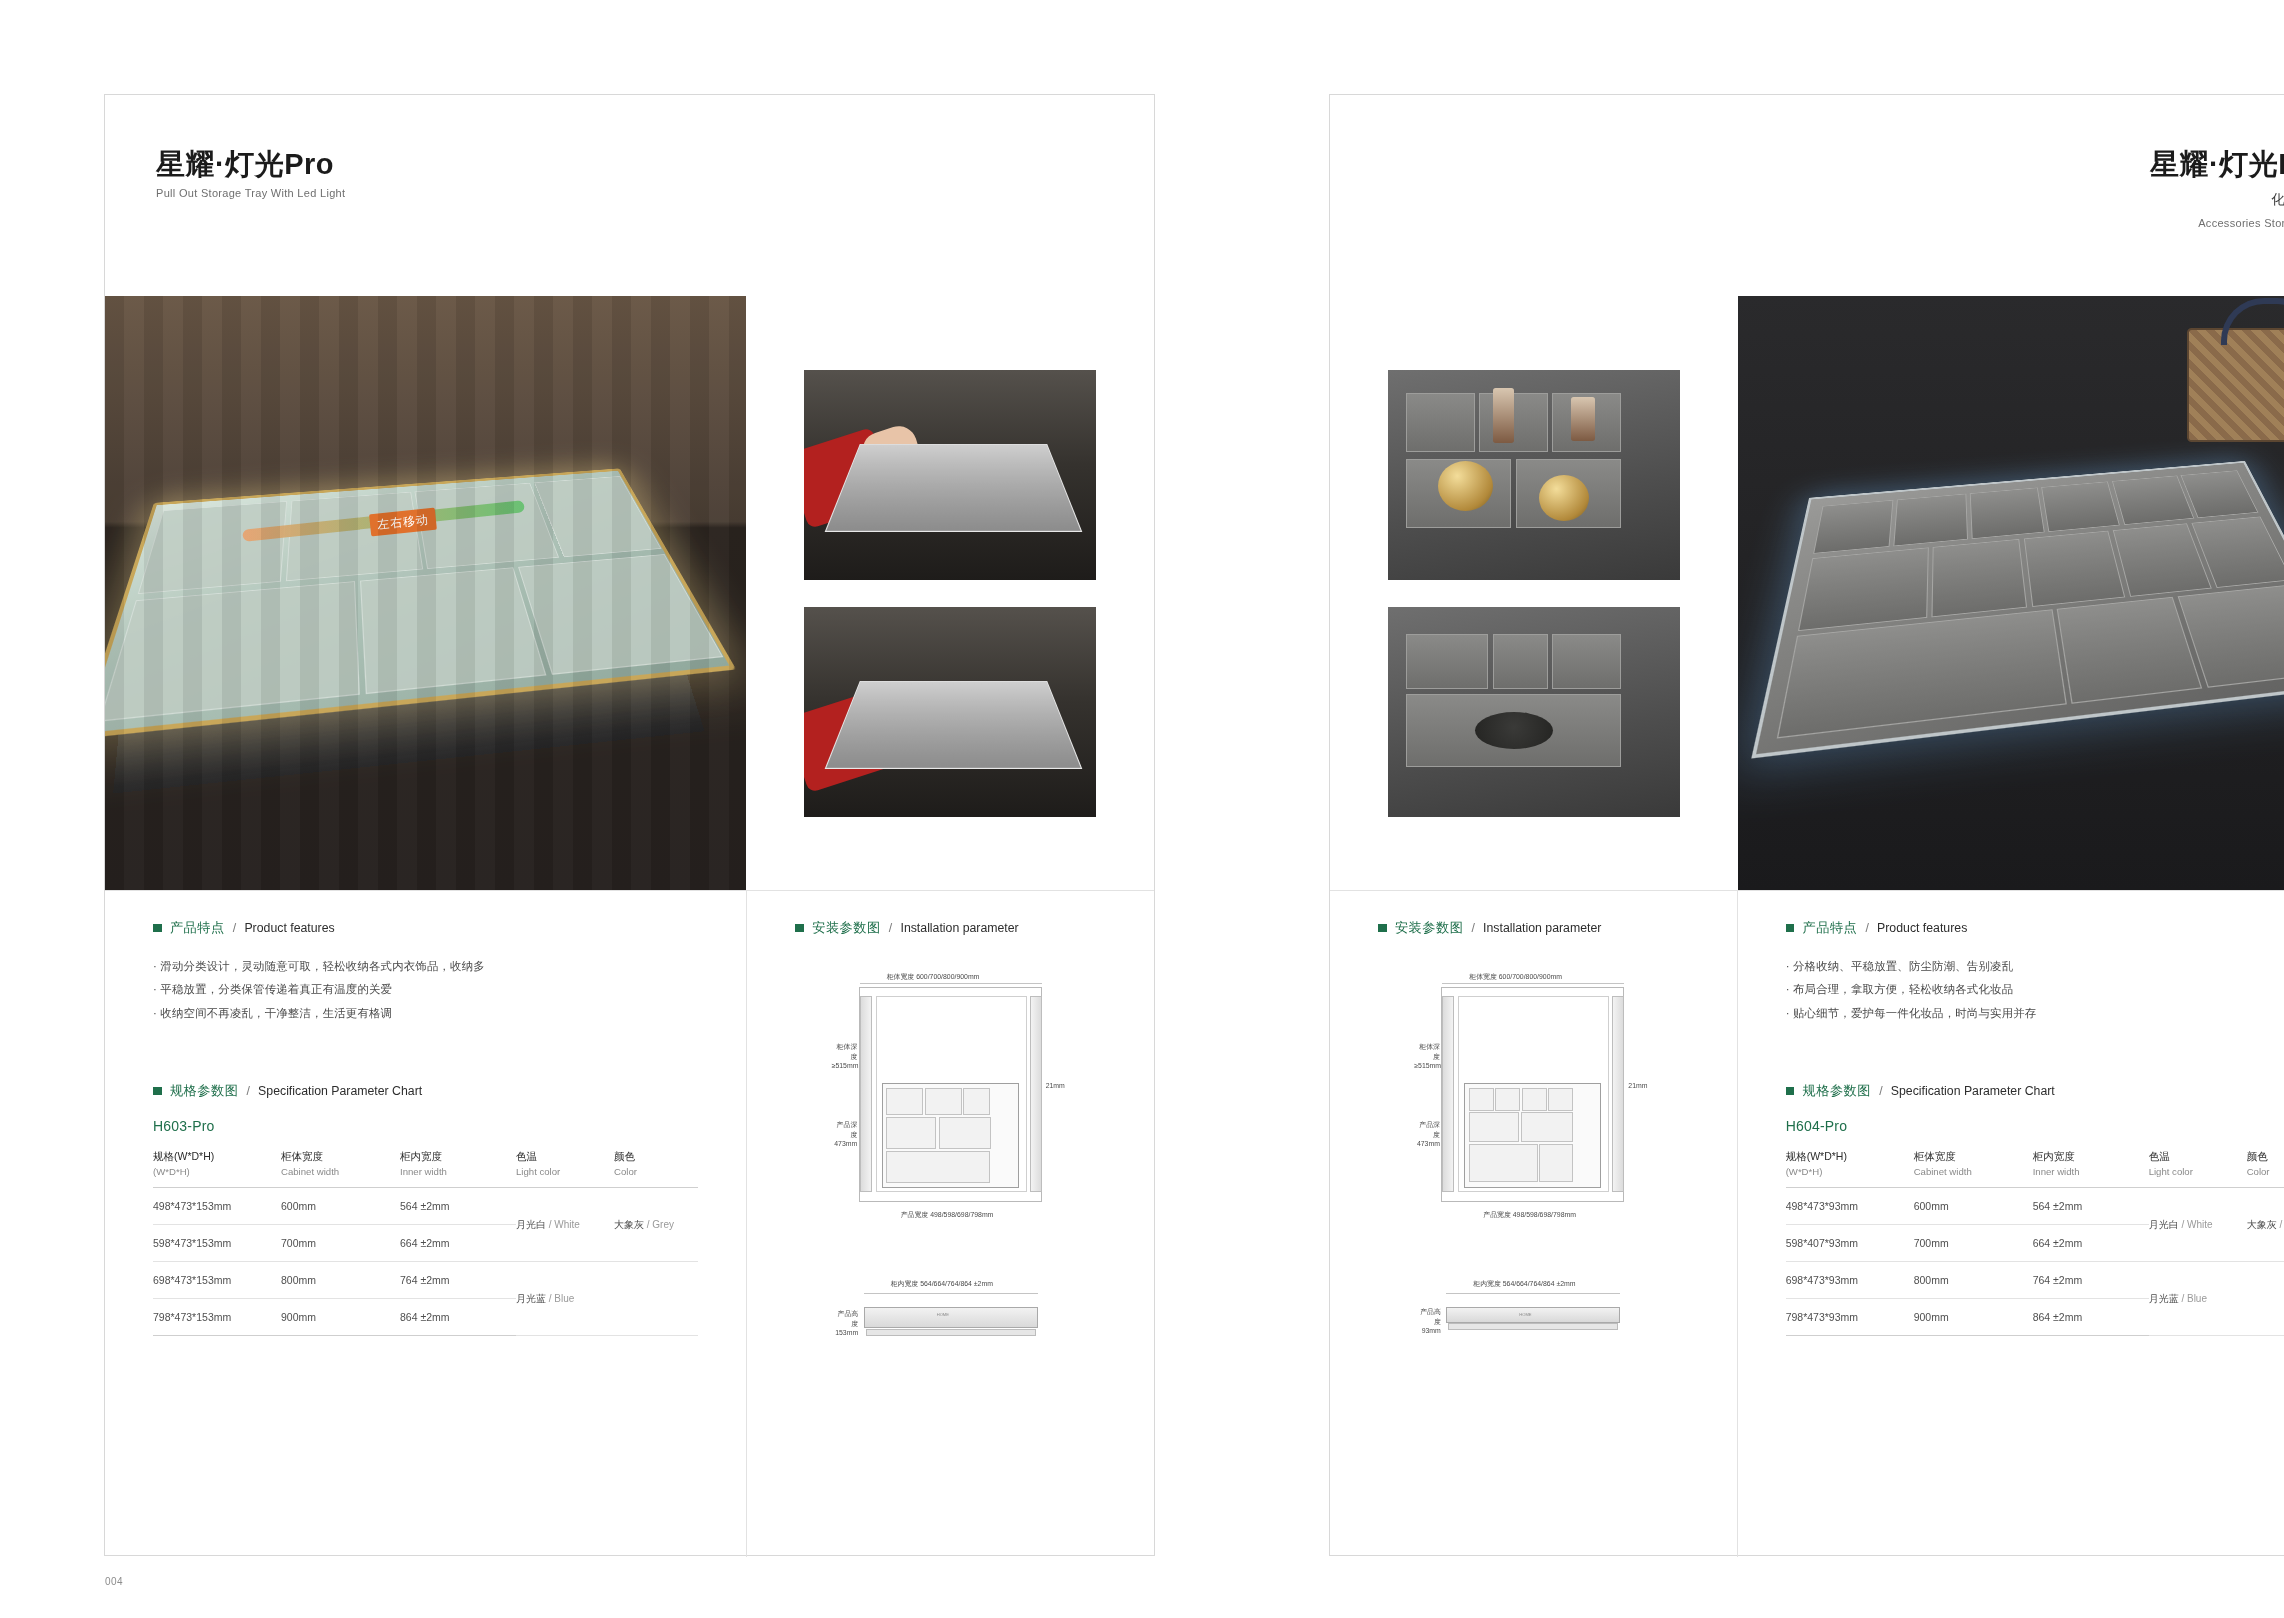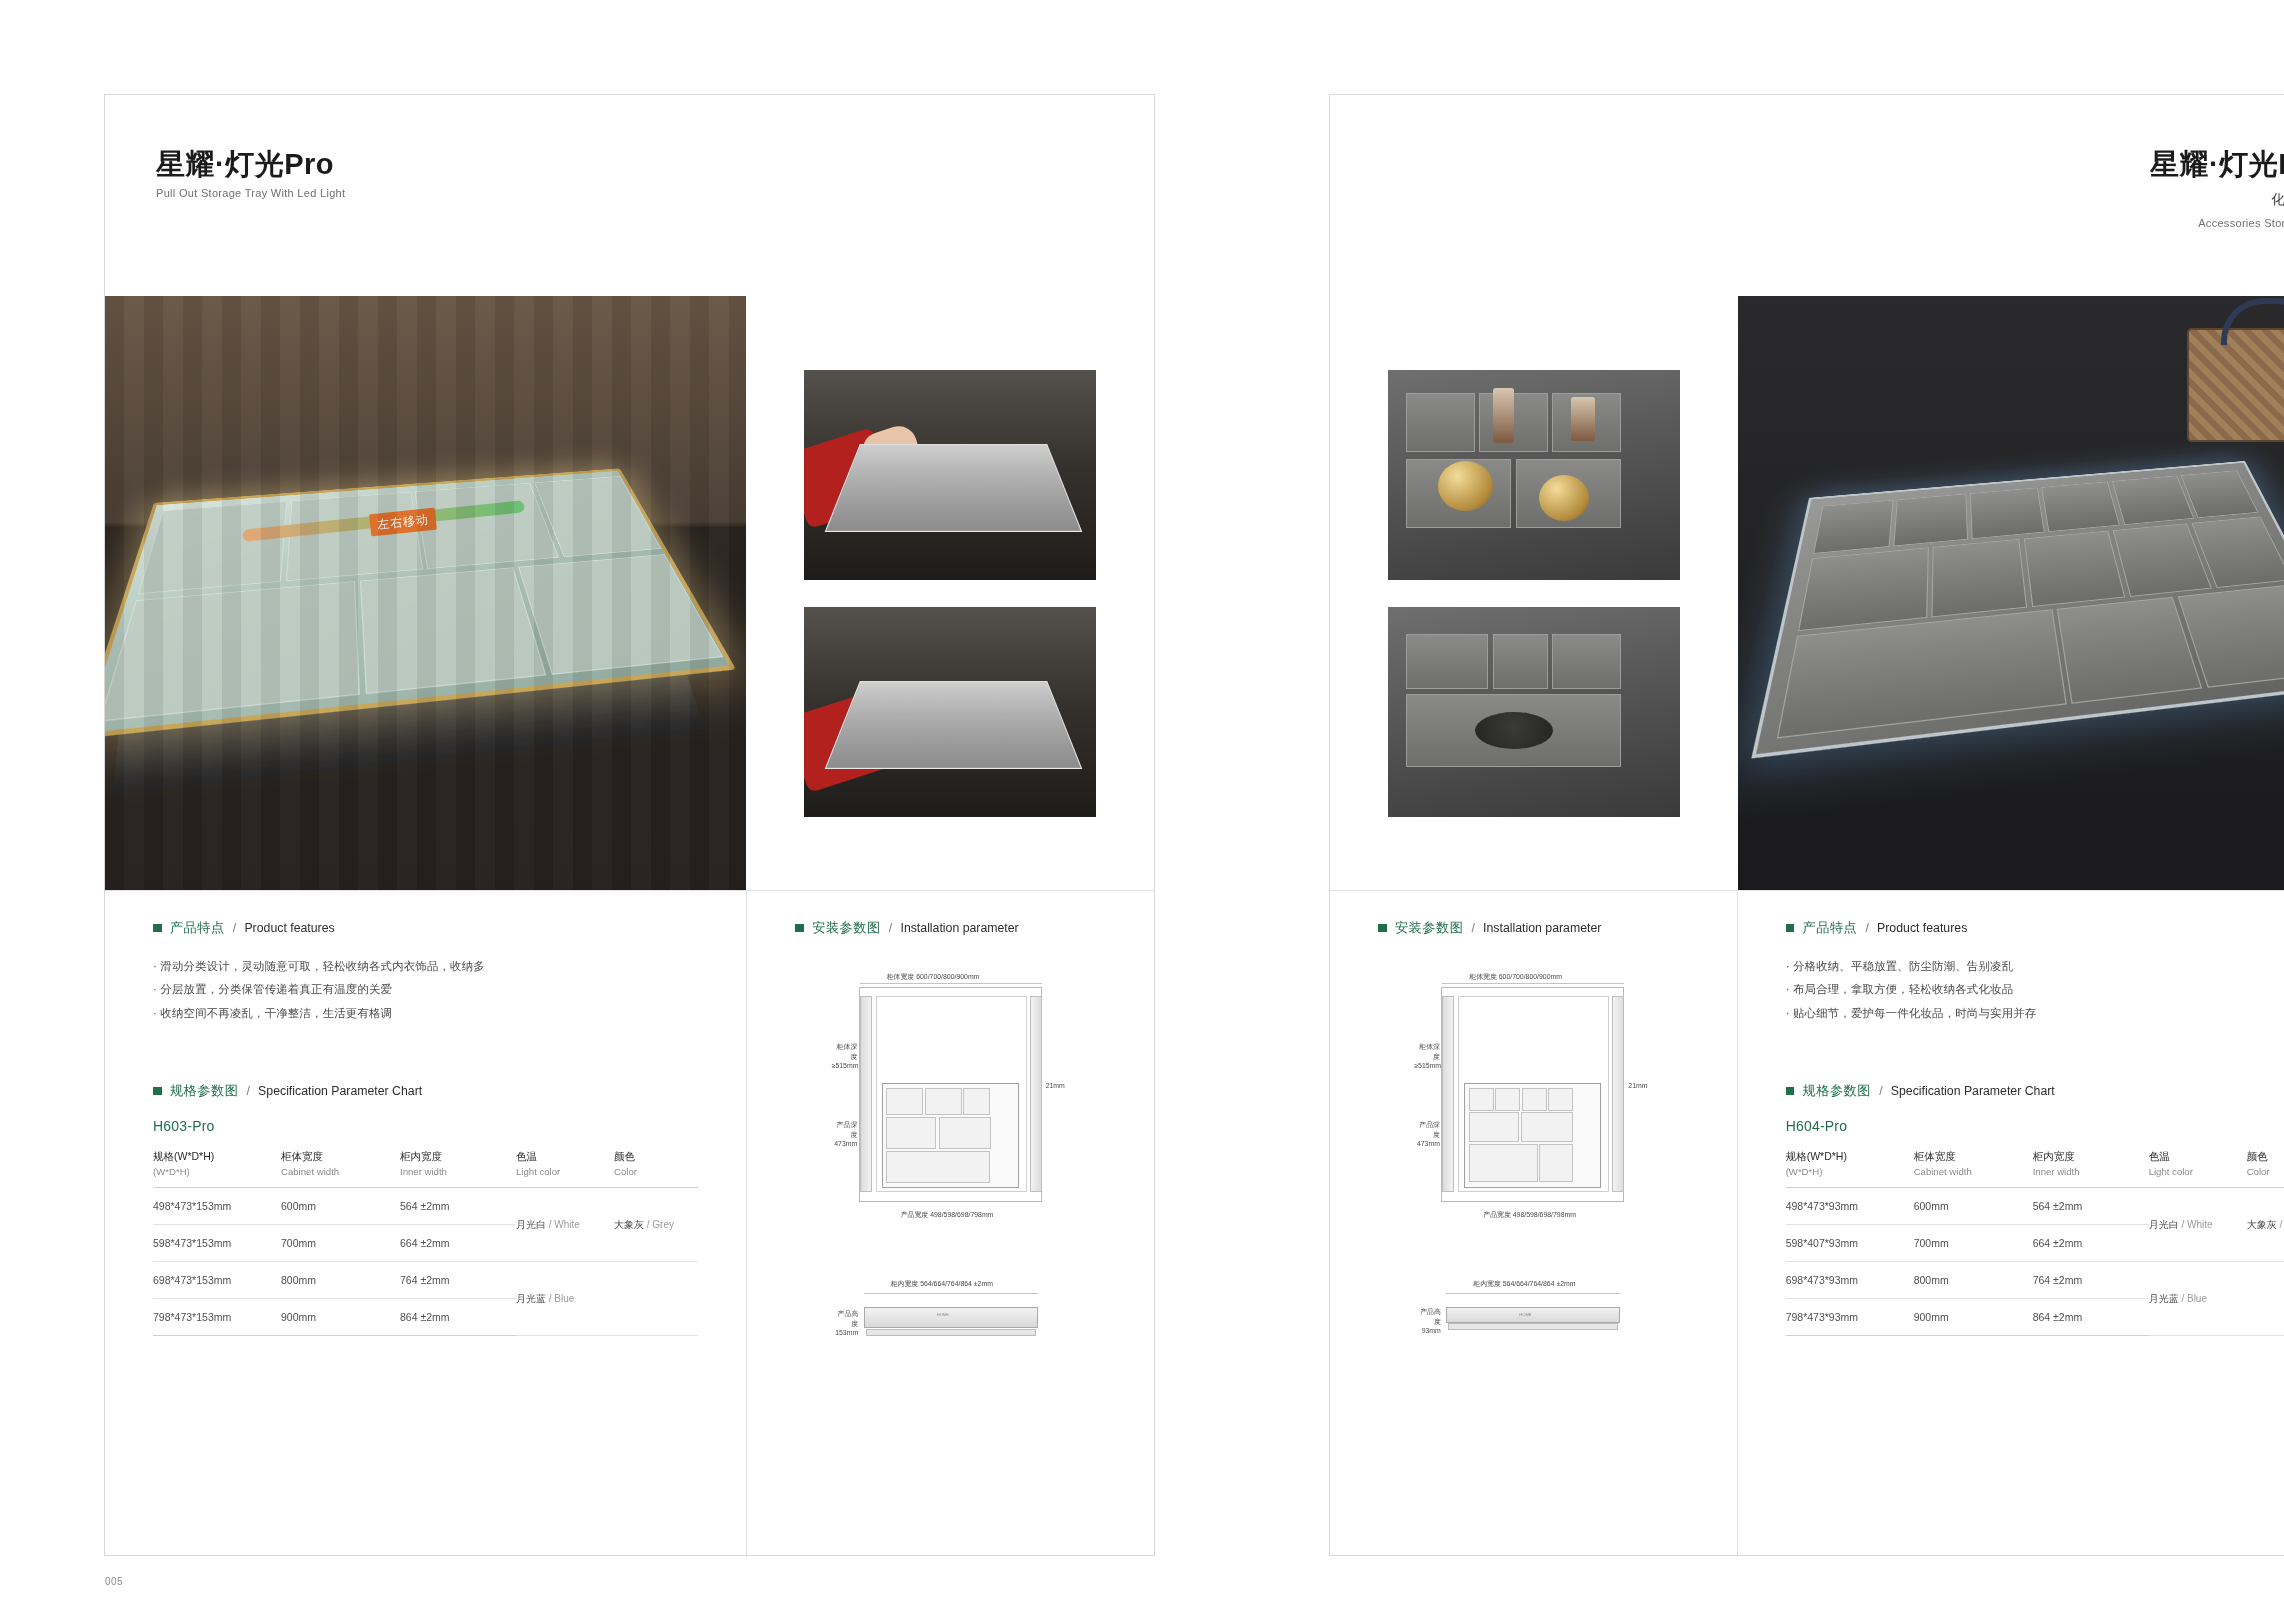--- a/index.html
+++ b/index.html
@@ -234,21 +234,21 @@
 
       <div class="col col-wide">
         <div class="sec-head">
           <span class="sq"></span>
           <span class="sec-title-cn">产品特点</span>
           <span class="sec-sep">/</span>
           <span class="sec-title-en">Product features</span>
         </div>
         <ul class="features">
           <li>滑动分类设计，灵动随意可取，轻松收纳各式内衣饰品，收纳多</li>
-          <li>分层放置，分类保管传递着真正有温度的关爱</li>
+          <li>平稳放置，分类保管传递着真正有温度的关爱</li>
           <li>收纳空间不再凌乱，干净整洁，生活更有格调</li>
         </ul>
 
         <div class="sec-head">
           <span class="sq"></span>
           <span class="sec-title-cn">规格参数图</span>
           <span class="sec-sep">/</span>
           <span class="sec-title-en">Specification Parameter Chart</span>
         </div>
         <div class="model">H603-Pro</div>
@@ -351,21 +351,21 @@
             <div class="hline" style="left:32px;top:18px;width:174px;"></div>
             <div class="slab"></div>
             <div class="slab2"></div>
             <div class="logo">HOME</div>
             <div class="dim-t" style="left:0px;top:34px;width:26.5px;text-align:right;white-space:pre-line;">产品高度 153mm</div>
           </div>
         </div>
       </div>
     </div>
 
-    <div class="pagenum pg-left">005</div>
+    <div class="pagenum pg-left">004</div>
   </div>
 
   <div class="page page-right">
 
     <div class="hdr hdr-right">
       <div class="hdr-inner">
         <div class="brand">星耀·灯光Pro</div>
         <div class="sub-cn">化妆品盒</div>
         <div class="sub-en">Accessories Storage Box</div>
       </div>

